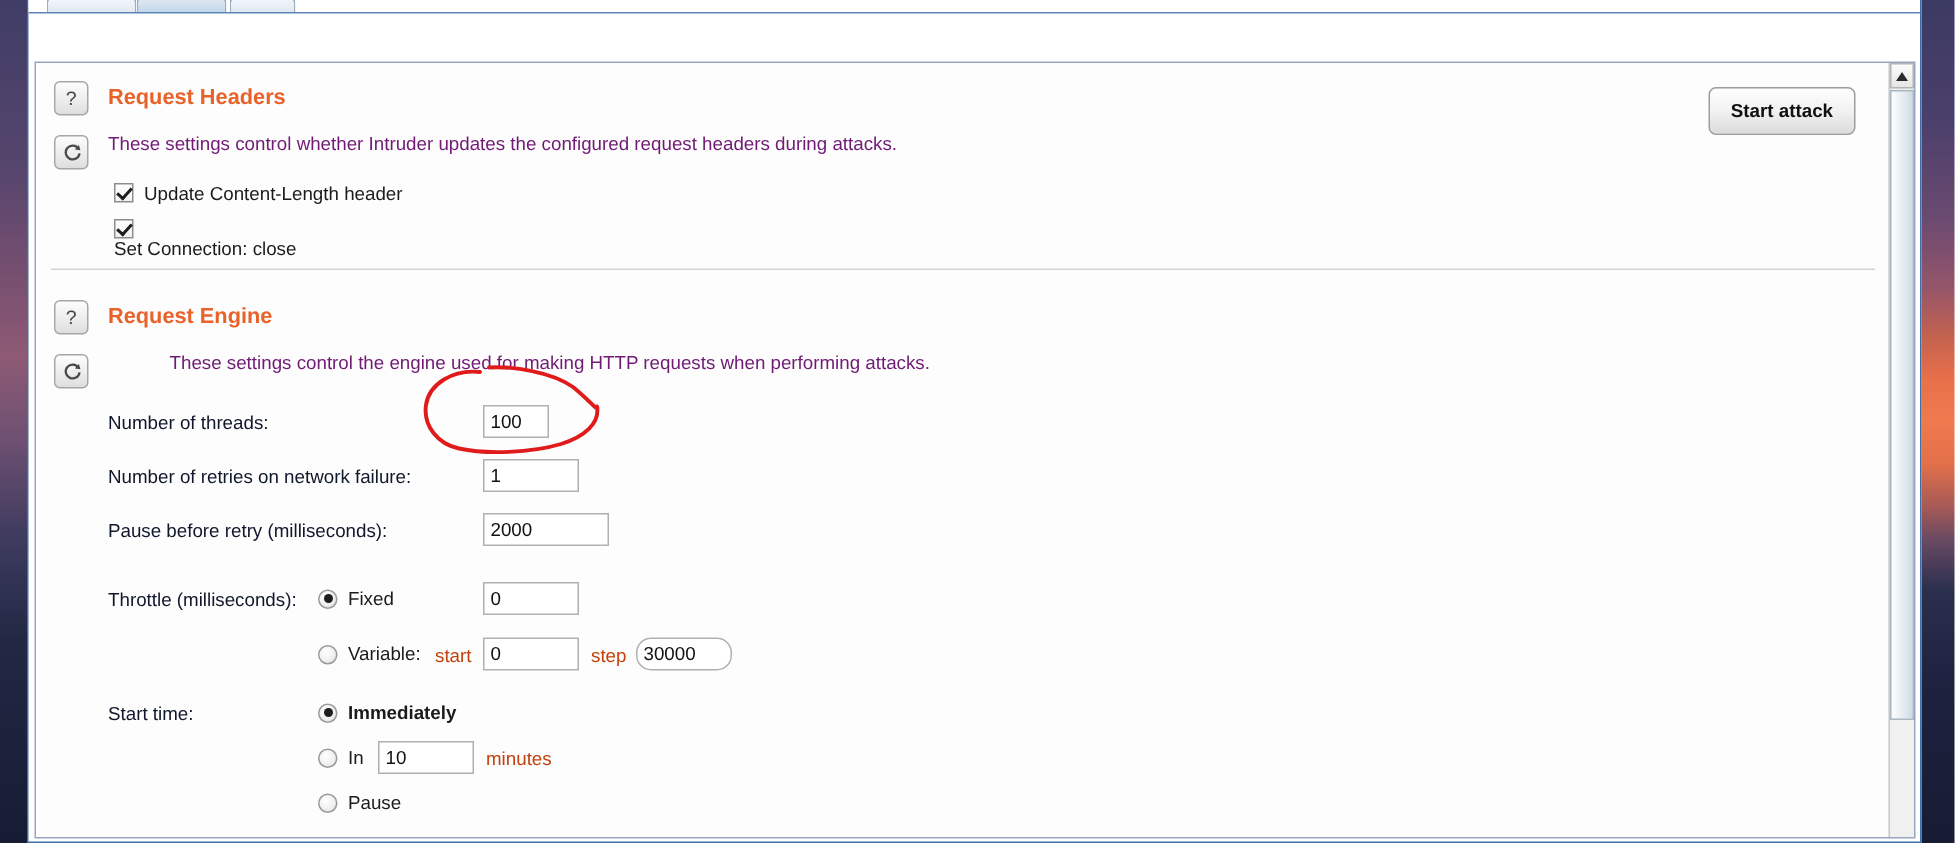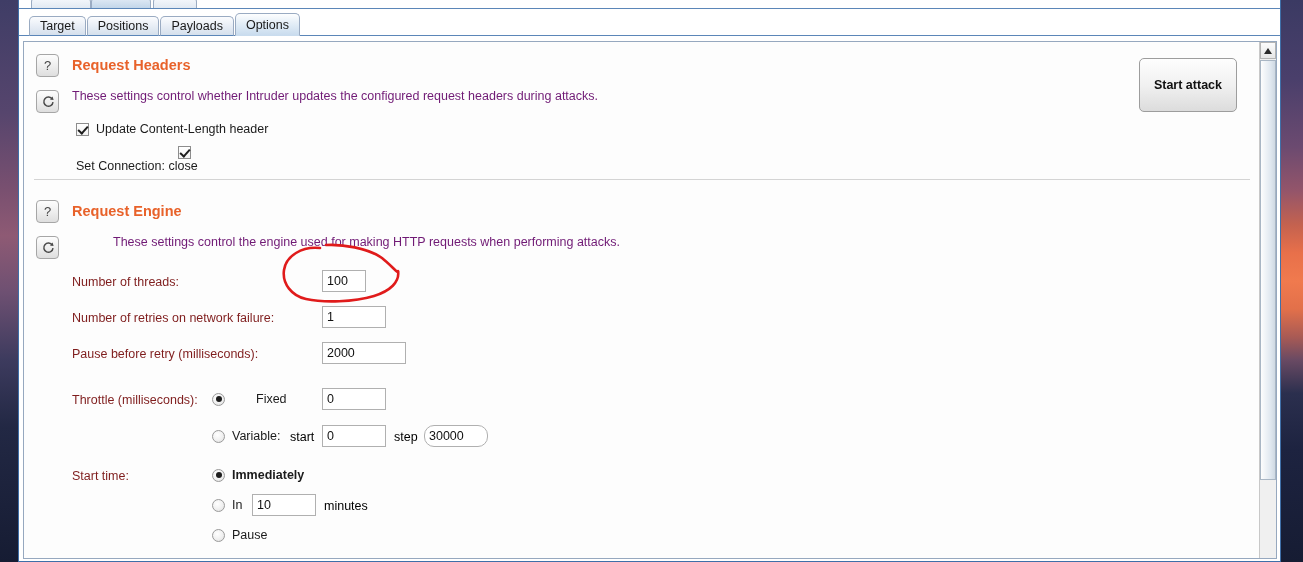--- a/index.html
+++ b/index.html
@@ -168,38 +168,38 @@
   }
 
   .divider {
     position: absolute; left: 10px; width: 1216px; height: 1px;
     background: #d4d4d4;
   }
 
   
   .fld-label {
     position: absolute;
-    font-size: 12.5px; color: #7f1d1d;
+    font-size: 12.5px; color: #0f172a;
     white-space: nowrap;
   }
   .txtbox {
     position: absolute;
     height: 22px;
     border: 1px solid #b0b0b0;
     background: #ffffff;
     box-sizing: border-box;
     font-size: 12.5px;
     color: #111;
     padding: 0 4px;
     line-height: 20px;
     font-family: "Liberation Sans", sans-serif;
     outline: none;
   }
 
-  .cbrow { position: absolute; display: flex; align-items: flex-end; white-space: nowrap; }
+  .cbrow { position: absolute; display: flex; align-items: flex-start; white-space: nowrap; }
   .cbox {
     width: 13px; height: 13px;
     border: 1px solid #8d8d8d;
     background: linear-gradient(180deg,#ffffff 0%, #f2f2f2 100%);
     box-sizing: border-box;
     margin-right: 7px;
     position: relative;
     flex: none;
   }
   .cbox.checked::after {
@@ -222,27 +222,27 @@
     position: relative;
     flex: none;
   }
   .radio.sel::after {
     content: "";
     position: absolute; left: 2.5px; top: 2.5px;
     width: 6px; height: 6px; border-radius: 50%;
     background: #1d1d1d;
   }
   .radio-label { font-size: 12.5px; color: #1b1b1b; }
-  .inline-label { font-size: 12.5px; color: #000000; position: absolute; white-space: nowrap; }
+  .inline-label { font-size: 12.5px; color: #c2410c; position: absolute; white-space: nowrap; }
 
   
   .start-btn {
     position: absolute;
     right: 22px; top: 16px;
-    padding: 19px 14px;
+    padding: 8px 14px;
     font-size: 12.5px; font-weight: bold;
     color: #111;
     border: 1px solid #9d9d9d;
     border-radius: 5px;
     background: linear-gradient(180deg, #fefefe 0%, #f1f1f1 50%, #dcdcdc 100%);
     cursor: default;
     white-space: nowrap;
     font-family: "Liberation Sans", sans-serif;
   }
 
@@ -262,36 +262,20 @@
 <div id="desktop-left"></div>
 
 <div id="app-window">
 
   <div class="top-strip">
     <div class="ghost-tab" style="left:12px;width:58px;"></div>
     <div class="ghost-tab sel" style="left:72px;width:58px;"></div>
     <div class="ghost-tab" style="left:134px;width:42px;"></div>
   </div>
 
-  <div class="tabbar">
-    <div class="tabs">
-      <div class="tab">
-        <span>Target</span>
-      </div>
-      <div class="tab">
-        <span>Positions</span>
-      </div>
-      <div class="tab">
-        <span>Payloads</span>
-      </div>
-      <div class="tab active">
-        <span>Options</span>
-      </div>
-    </div>
-  </div>
 
   <div class="panel">
     <div class="panel-inner">
 
       <button class="start-btn">Start attack</button>
 
       <div class="section">
 
         <div class="icon-btn" style="left:12px; top:12px;">?</div>
 
@@ -338,21 +322,21 @@
         <input class="txtbox" style="left: 298px; top: 228px; width: 44px;" type="text" value="100">
 
         <div class="fld-label" style="left:48px; top:269px;">Number of retries on network failure:</div>
         <input class="txtbox" style="left: 298px; top: 264px; width: 64px;" type="text" value="1">
 
         <div class="fld-label" style="left:48px; top:305px;">Pause before retry (milliseconds):</div>
         <input class="txtbox" style="left: 298px; top: 300px; width: 84px;" type="text" value="2000">
 
         <div class="fld-label" style="left:48px; top:351px;">Throttle (milliseconds):</div>
 
-        <div class="radiorow" style="left:188px; top:350px;gap:24px;">
+        <div class="radiorow" style="left:188px; top:350px;">
           <span class="radio sel"></span>
           <span class="radio-label">Fixed</span>
         </div>
         <input class="txtbox" style="left: 298px; top: 346px; width: 64px;" type="text" value="0">
 
         <div class="radiorow" style="left:188px; top:387px;">
           <span class="radio"></span>
           <span class="radio-label">Variable:</span>
         </div>
         <div class="inline-label" style="left:266px; top:388px;">start</div>

